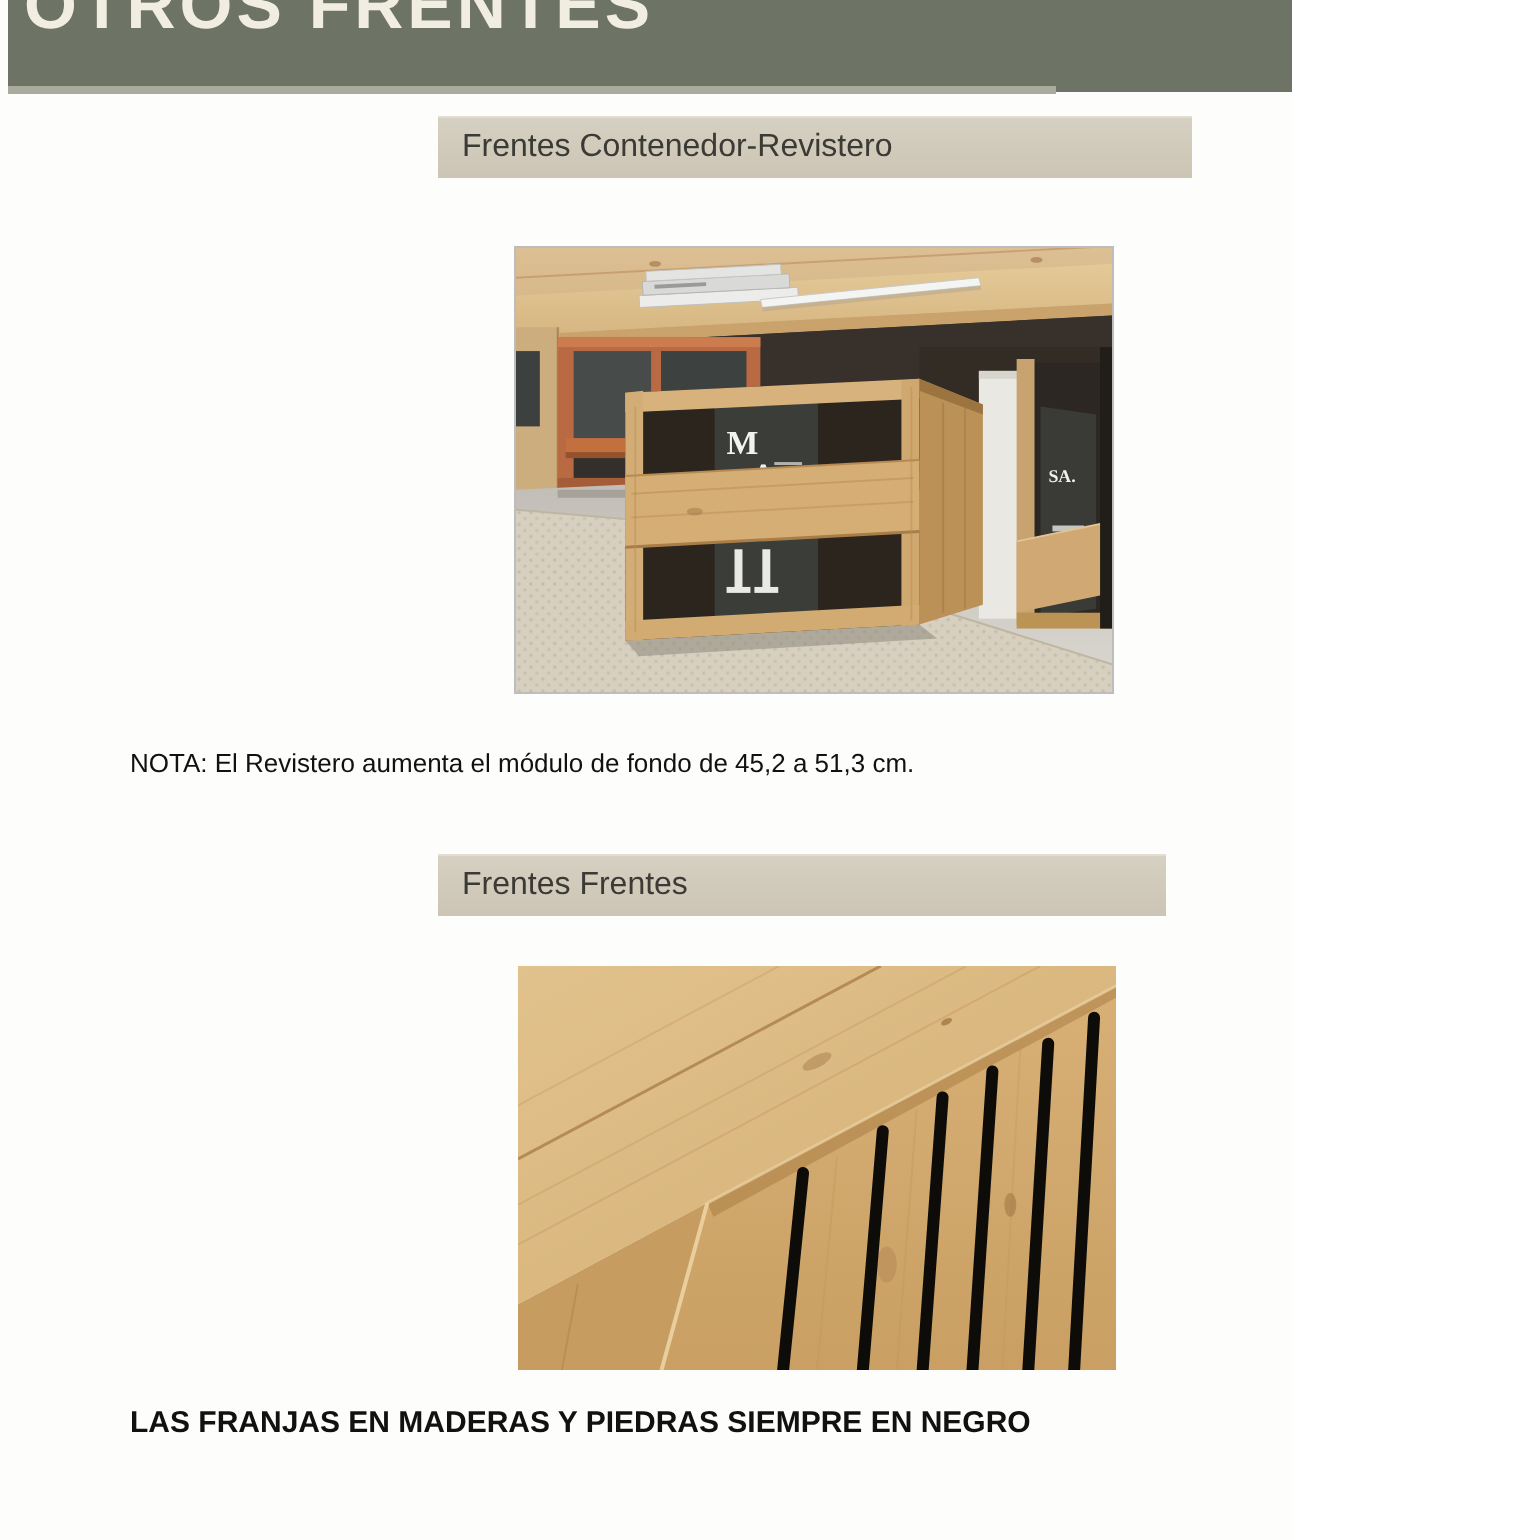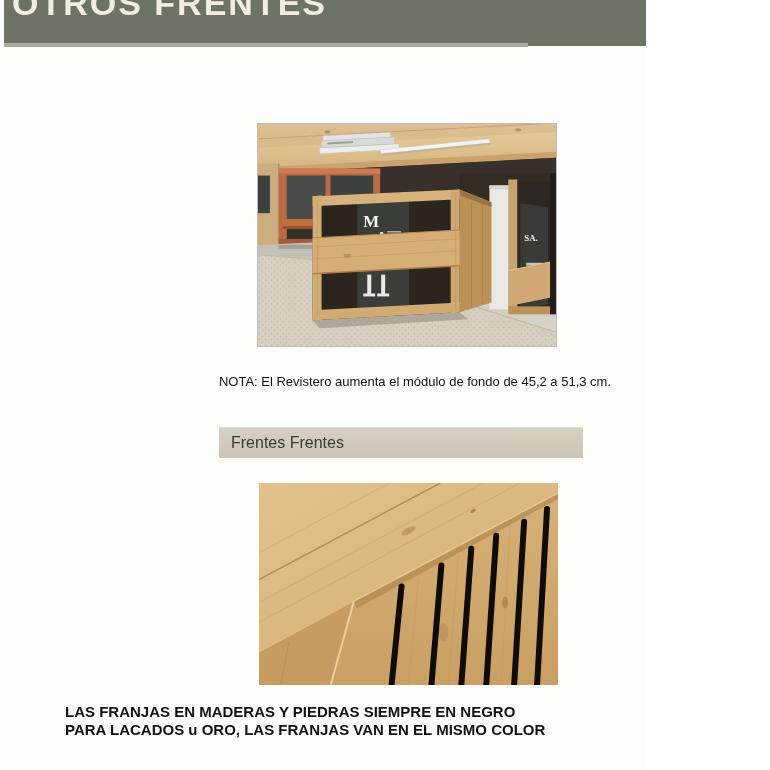--- a/index.html
+++ b/index.html
@@ -24,40 +24,43 @@
     padding-left:12px;box-sizing:border-box;
   }
   .s1{top:58px;width:377px;}
   .s2{top:427px;width:364px;}
   
   .photo1{position:absolute;left:257px;top:123px;width:300px;height:224px;border:1px solid #bdbdbd;box-sizing:border-box;}
   .photo2{position:absolute;left:259px;top:483px;width:299px;height:202px;}
   .photo1 svg,.photo2 svg{display:block;width:100%;height:100%;}
   
   .note{
-    position:absolute;left:65px;top:374px;width:700px;text-align:center;
+    position:absolute;left:65px;top:374px;width:700px;
     font-size:13px;color:#111111;
   }
   .warning{
     position:absolute;left:65px;top:703px;width:700px;text-align:left;
     font-weight:bold;font-size:15px;line-height:17.5px;color:#111111;
   }
   .warning span{display:block;}
 </style>
 </head>
 <body>
 
 <div class="page">
 
   <div class="topbar">
     <span class="topbar-title">OTROS FRENTES</span>
   </div>
   <div class="topbar-underline"></div>
   <div class="topbar-underline-right"></div>
 
+  <div class="section-bar s1">
+    <span>Frentes Contenedor-Revistero</span>
+  </div>
 
   <figure class="photo1" style="margin:0">
     <svg viewBox="0 0 300 224" preserveAspectRatio="none">
       <defs>
         <linearGradient id="wall" x1="0" y1="0" x2="0" y2="1">
           <stop offset="0" stop-color="#dcbf93"></stop>
             <stop offset="1" stop-color="#d0ae7c"></stop>
         </linearGradient>
         <linearGradient id="shelfTop" x1="0" y1="0" x2="0" y2="1">
           <stop offset="0" stop-color="#e4c996"></stop>
@@ -243,16 +246,15 @@
         <line x1="203" y1="203" x2="213" y2="66"></line>
         <line x1="228" y1="203" x2="238" y2="53"></line>
         <line x1="256" y1="203" x2="266" y2="39"></line>
         <line x1="279" y1="203" x2="289" y2="26"></line>
       </g>
     </svg>
   </figure>
 
   <div class="warning">
     <span>LAS FRANJAS EN MADERAS Y PIEDRAS SIEMPRE EN NEGRO</span>
-    <span>PARA LACADOS u ORO, LAS FRANJAS VAN EN EL MISMO COLOR</span>
   </div>
 
 </div>
 
 </body></html>

